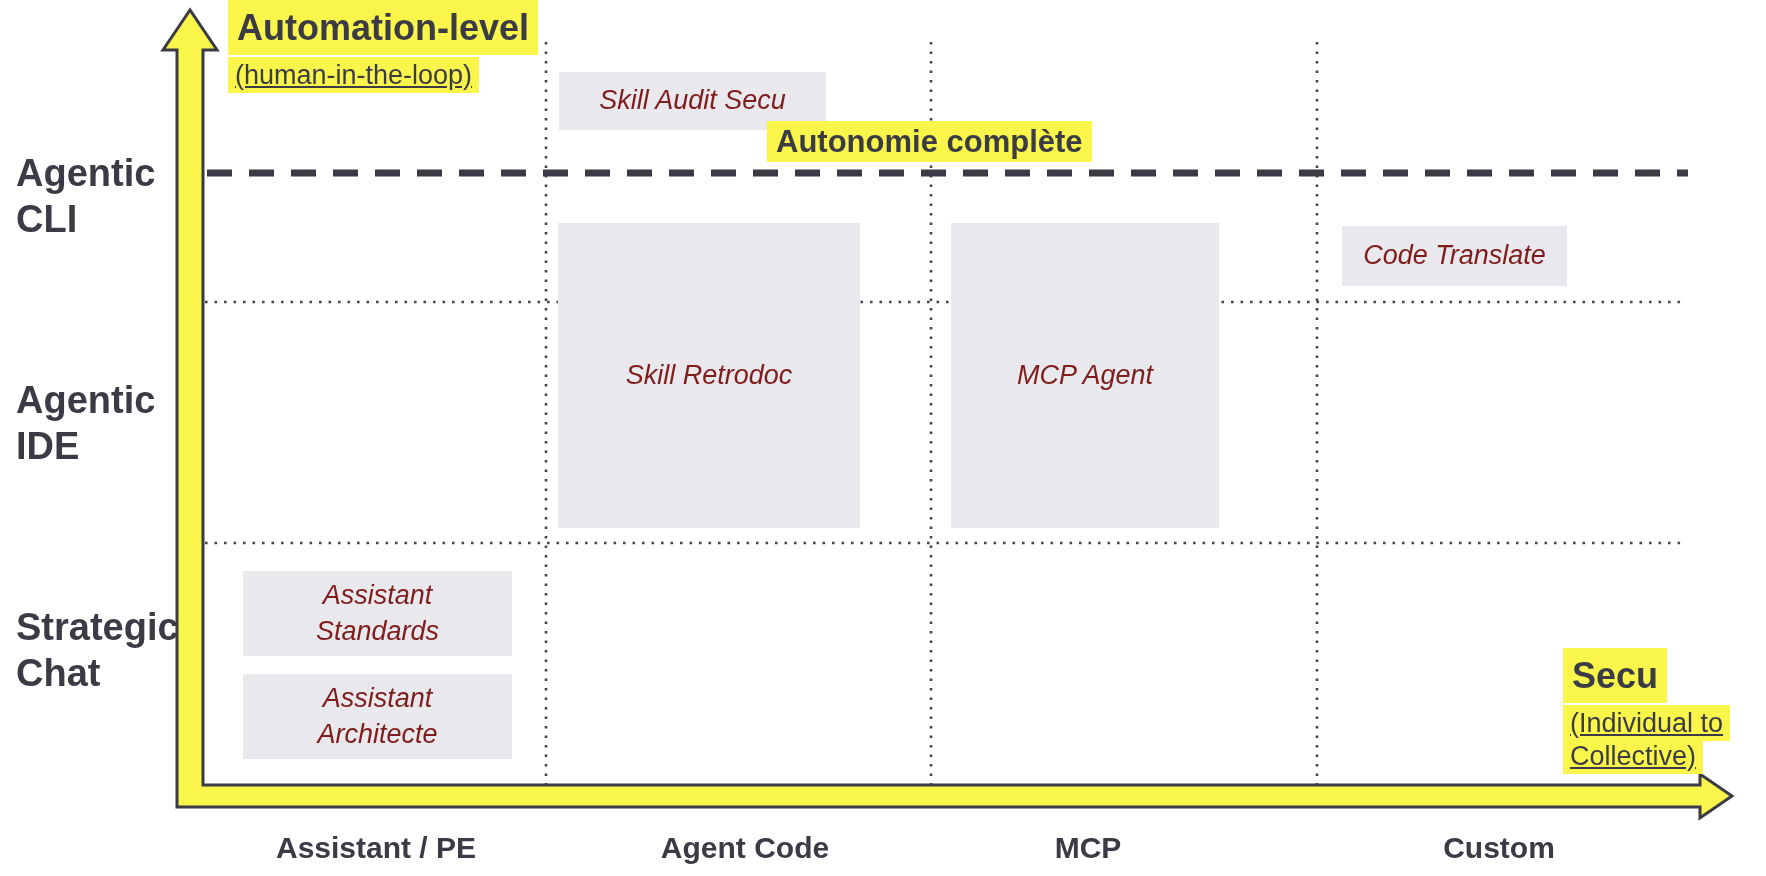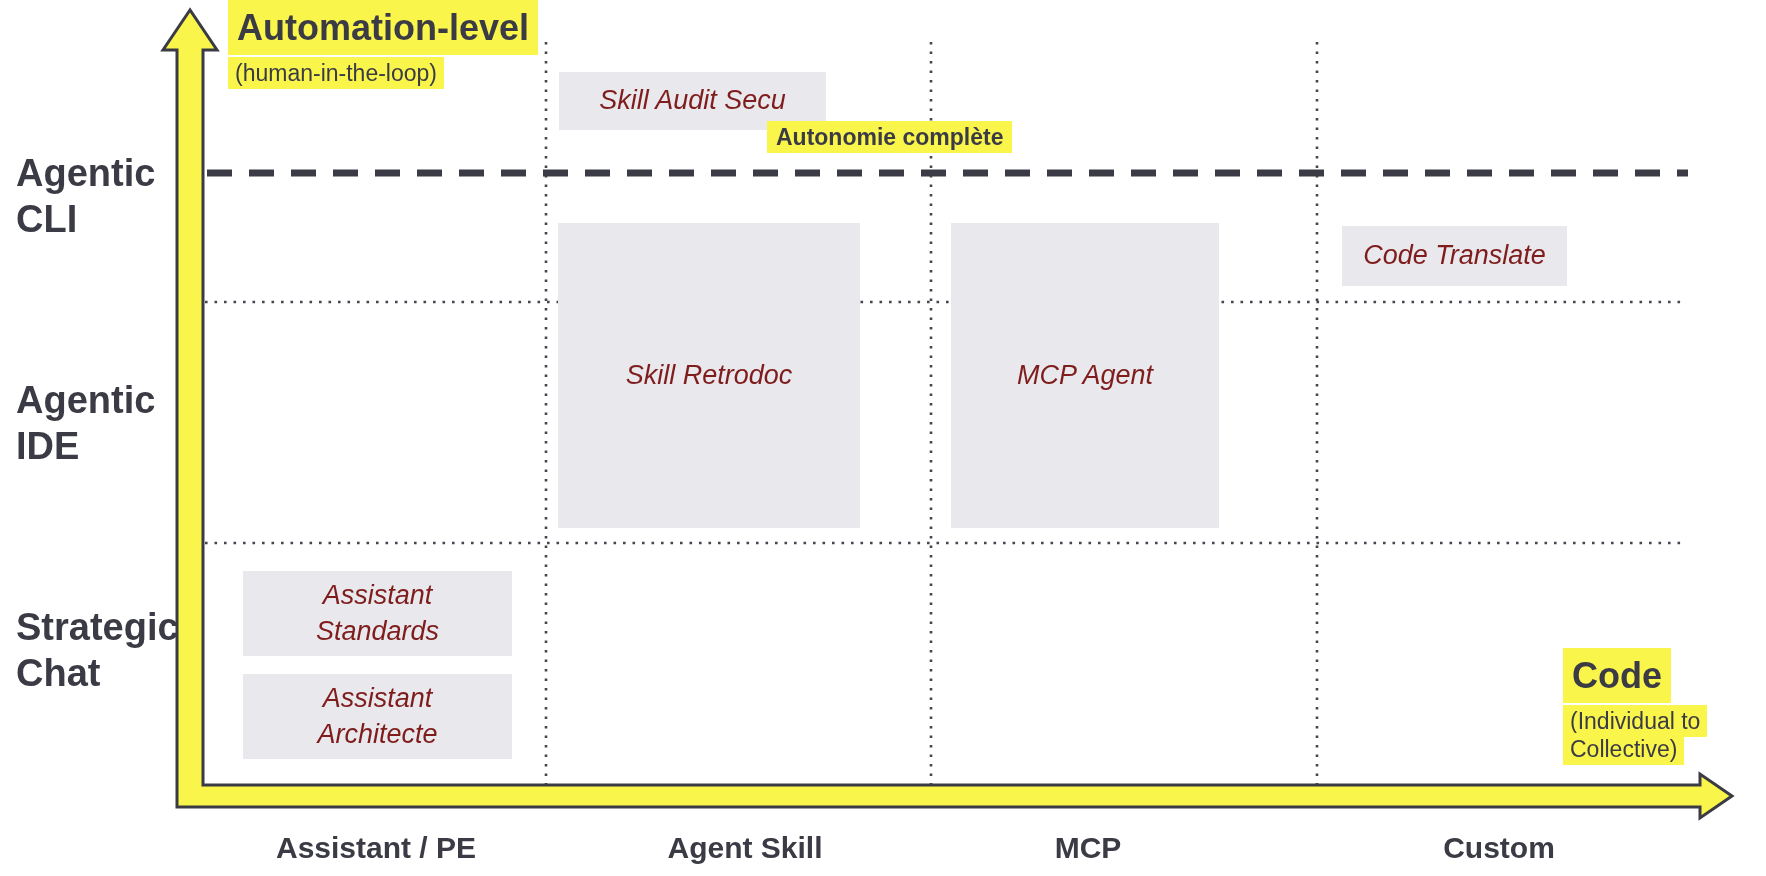--- a/index.html
+++ b/index.html
@@ -5,25 +5,25 @@
   html,body{margin:0;padding:0;background:#ffffff;}
   #canvas{
     position:relative;width:1766px;height:876px;background:#ffffff;overflow:hidden;
     font-family:"Liberation Sans","DejaVu Sans",sans-serif;color:#3b3b45;
   }
   #gridsvg{position:absolute;left:0;top:0;z-index:1;}
   .hl{background:#f9f54a;box-decoration-break:clone;-webkit-box-decoration-break:clone;}
   .abs{position:absolute;}
   .axis-title{font-weight:bold;font-size:36px;line-height:1.1;z-index:4;}
   .axis-title .hl{padding:7px 9px;}
-  .axis-sub{font-size:23px;line-height:1.22;z-index:4;}
+  .axis-sub{font-size:27px;line-height:1.22;z-index:4;text-decoration:underline;}
   .axis-sub .hl{padding:3px 7px;}
   .row-label{font-weight:bold;font-size:38px;line-height:1.22;white-space:pre-line;z-index:4;}
   .col-label{font-weight:bold;font-size:30px;transform:translateX(-50%);white-space:nowrap;z-index:4;}
-  .threshold-label{font-weight:bold;font-size:23px;z-index:4;}
+  .threshold-label{font-weight:bold;font-size:31px;z-index:4;}
   .threshold-label .hl{padding:3px 9px;}
   .item-box{
     background:#e8e8ed;z-index:3;display:flex;align-items:center;justify-content:center;
     font-style:italic;font-size:27px;color:#7f1d1d;text-align:center;line-height:1.32;
     white-space:pre-line;
   }
 </style>
 </head>
 <body>
 
@@ -57,22 +57,22 @@
 
   <div class="item-box abs" style="left:559px;top:72px;width:267px;height:58px;">Skill Audit Secu</div>
   <div class="item-box abs" style="left:558px;top:223px;width:302px;height:305px;">Skill Retrodoc</div>
   <div class="item-box abs" style="left:951px;top:223px;width:268px;height:305px;">MCP Agent</div>
   <div class="item-box abs" style="left:1342px;top:226px;width:225px;height:60px;">Code Translate</div>
   <div class="item-box abs" style="left:243px;top:571px;width:269px;height:85px;">Assistant
 Standards</div>
   <div class="item-box abs" style="left:243px;top:674px;width:269px;height:85px;">Assistant
 Architecte</div>
 
-  <div class="abs axis-title" style="left:1563px;top:656px;"><span class="hl">Code</span></div>
+  <div class="abs axis-title" style="left:1563px;top:656px;"><span class="hl">Secu</span></div>
   <div class="abs axis-sub" style="left:1563px;top:707px;"><span class="hl">(Individual to
 Collective)</span></div>
 
   <div class="abs col-label" style="left:376px;top:831px;">Assistant / PE</div>
-  <div class="abs col-label" style="left:745px;top:831px;">Agent Skill</div>
+  <div class="abs col-label" style="left:745px;top:831px;">Agent Code</div>
   <div class="abs col-label" style="left:1088px;top:831px;">MCP</div>
   <div class="abs col-label" style="left:1499px;top:831px;">Custom</div>
 
 </div>
 
 </body></html>

